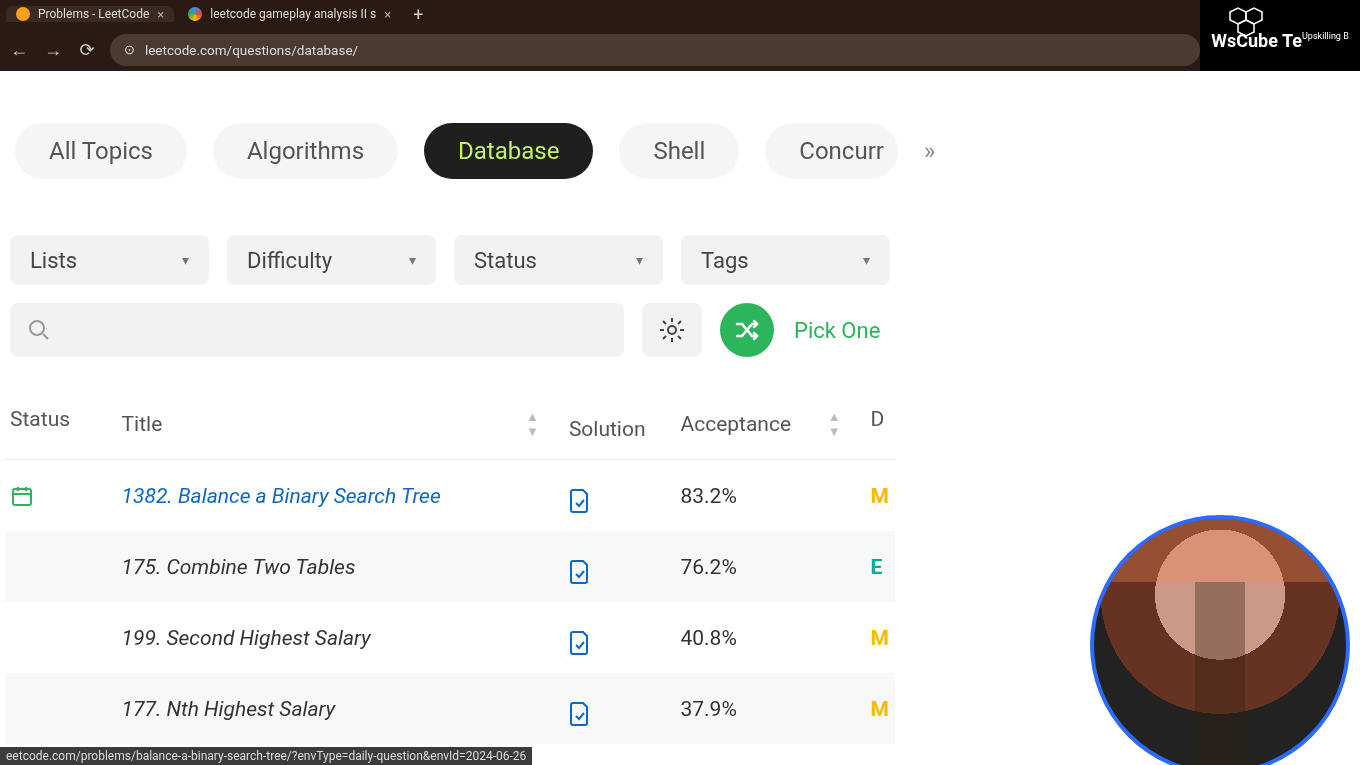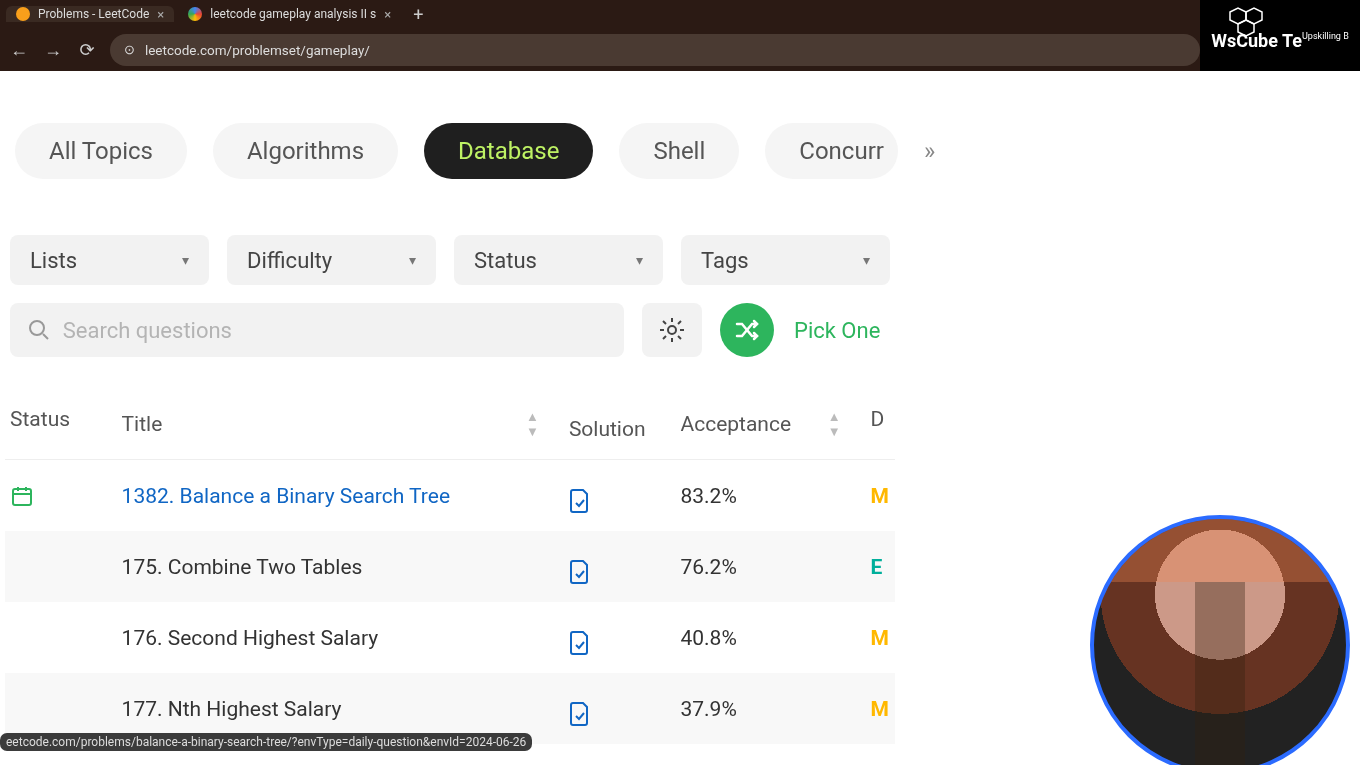--- a/index.html
+++ b/index.html
@@ -48,26 +48,26 @@
 .thead { display:flex; padding:50px 5px 18px; font-size:21px; color:#555; border-bottom:1px solid #eee; }
 .thead .sort { color:#bbb; font-size:13px; margin-left:6px; }
 .col-status { width:115px; }
 .col-title { width:460px; display:flex; align-items:center; justify-content:space-between; padding-right:30px;}
 .col-sol { width:115px;margin-top:10px; }
 .col-acc { width:195px; display:flex; align-items:center; justify-content:space-between; padding-right:30px;}
 .col-diff { width:20px; overflow:hidden;}
 
 .trow { display:flex; align-items:center; padding:0 5px; height:71px; font-size:21px; color:#333; cursor:pointer; }
 .trow:nth-child(even){ background:#f8f8f8; }
-.trow .col-title { color:#333; }
+.trow .col-title { color:#333;font-style:italic; }
 .trow.highlight .col-title { color:#1066c4; }
 .cal-icon { color:#2db55d; }
 .diff-dot { font-weight:700; }
 
-.status-url { position:absolute; left:0; bottom:14px; background:#3b3b3b; color:#ddd; font-size:12px; padding:2px 6px;border-radius:7px; }
+.status-url { position:absolute; left:0; bottom:0; background:#3b3b3b; color:#ddd; font-size:12px; padding:2px 6px; }
 
 .webcam { position:absolute; right:10px; bottom:-10px; width:260px; height:260px; border-radius:50%; border:4px solid #2b6bff; background:radial-gradient(circle at 50% 30%, #c98 0 30%, #632 30% 55%, #222 55% 100%); overflow:hidden; }
 .webcam::before{content:"";position:absolute;inset:0;background:linear-gradient(180deg,#e85 0 25%,transparent 25%),linear-gradient(90deg,transparent 40%,#321 40% 60%,transparent 60%);opacity:.35;}
 
 svg { display:block; }
 </style>
 </head>
 <body>
 
 <div class="chrome-top">
@@ -83,21 +83,21 @@
   </div>
   <span class="tab-add">+</span>
 </div>
 
 <div class="chrome-url">
   <span class="nav-btn">←</span>
   <span class="nav-btn">→</span>
   <span class="nav-btn">⟳</span>
   <div class="url-bar">
     <span class="url-icon">⊙</span>
-    <span>leetcode.com/problemset/gameplay/</span>
+    <span>leetcode.com/questions/database/</span>
   </div>
 </div>
 
 <div class="logo-overlay">
   <svg class="hex" width="60" height="34">
       <g stroke="#fff" stroke-width="1.5" fill="none">
         <polygon points="10,8 18,4 26,8 26,16 18,20 10,16"></polygon>
         <polygon points="26,8 34,4 42,8 42,16 34,20 26,16"></polygon>
         <polygon points="18,20 26,16 34,20 34,28 26,32 18,28"></polygon>
       </g>
@@ -135,21 +135,20 @@
         <span class="chev">▾</span>
       </div>
   </div>
 
   <div class="action-row">
     <div class="search-box">
       <svg width="22" height="22">
           <circle cx="9" cy="9" r="7" stroke="#999" stroke-width="2" fill="none"></circle>
           <line x1="15" y1="15" x2="20" y2="20" stroke="#999" stroke-width="2"></line>
         </svg>
-      <input placeholder="Search questions" style="">
     </div>
     <div class="gear-btn">
       <svg width="28" height="28">
           <circle cx="14" cy="14" r="4" stroke="#444" stroke-width="2" fill="none"></circle>
           <g stroke="#444" stroke-width="2">
             <line x1="14" y1="2" x2="14" y2="6"></line>
             <line x1="14" y1="22" x2="14" y2="26"></line>
             <line x1="2" y1="14" x2="6" y2="14"></line>
             <line x1="22" y1="14" x2="26" y2="14"></line>
             <line x1="5" y1="5" x2="8" y2="8"></line>
@@ -215,21 +214,21 @@
           <svg width="22" height="26">
             <path d="M4 2 h10 l4 4 v16 a2 2 0 0 1 -2 2 h-12 a2 2 0 0 1 -2 -2 v-18 a2 2 0 0 1 2 -2 z" stroke="#1066c4" stroke-width="2" fill="none"></path>
             <path d="M7 15 l3 3 l5 -6" stroke="#1066c4" stroke-width="2" fill="none"></path>
           </svg>
         </div>
         <div class="col-acc">76.2%</div>
         <div class="col-diff diff-dot" style="color:#00af9b">E</div>
       </div>
       <div class="trow">
         <div class="col-status"></div>
-        <div class="col-title">176. Second Highest Salary</div>
+        <div class="col-title">199. Second Highest Salary</div>
         <div class="col-sol">
           <svg width="22" height="26">
             <path d="M4 2 h10 l4 4 v16 a2 2 0 0 1 -2 2 h-12 a2 2 0 0 1 -2 -2 v-18 a2 2 0 0 1 2 -2 z" stroke="#1066c4" stroke-width="2" fill="none"></path>
             <path d="M7 15 l3 3 l5 -6" stroke="#1066c4" stroke-width="2" fill="none"></path>
           </svg>
         </div>
         <div class="col-acc">40.8%</div>
         <div class="col-diff diff-dot" style="color:#ffb800">M</div>
       </div>
       <div class="trow">

